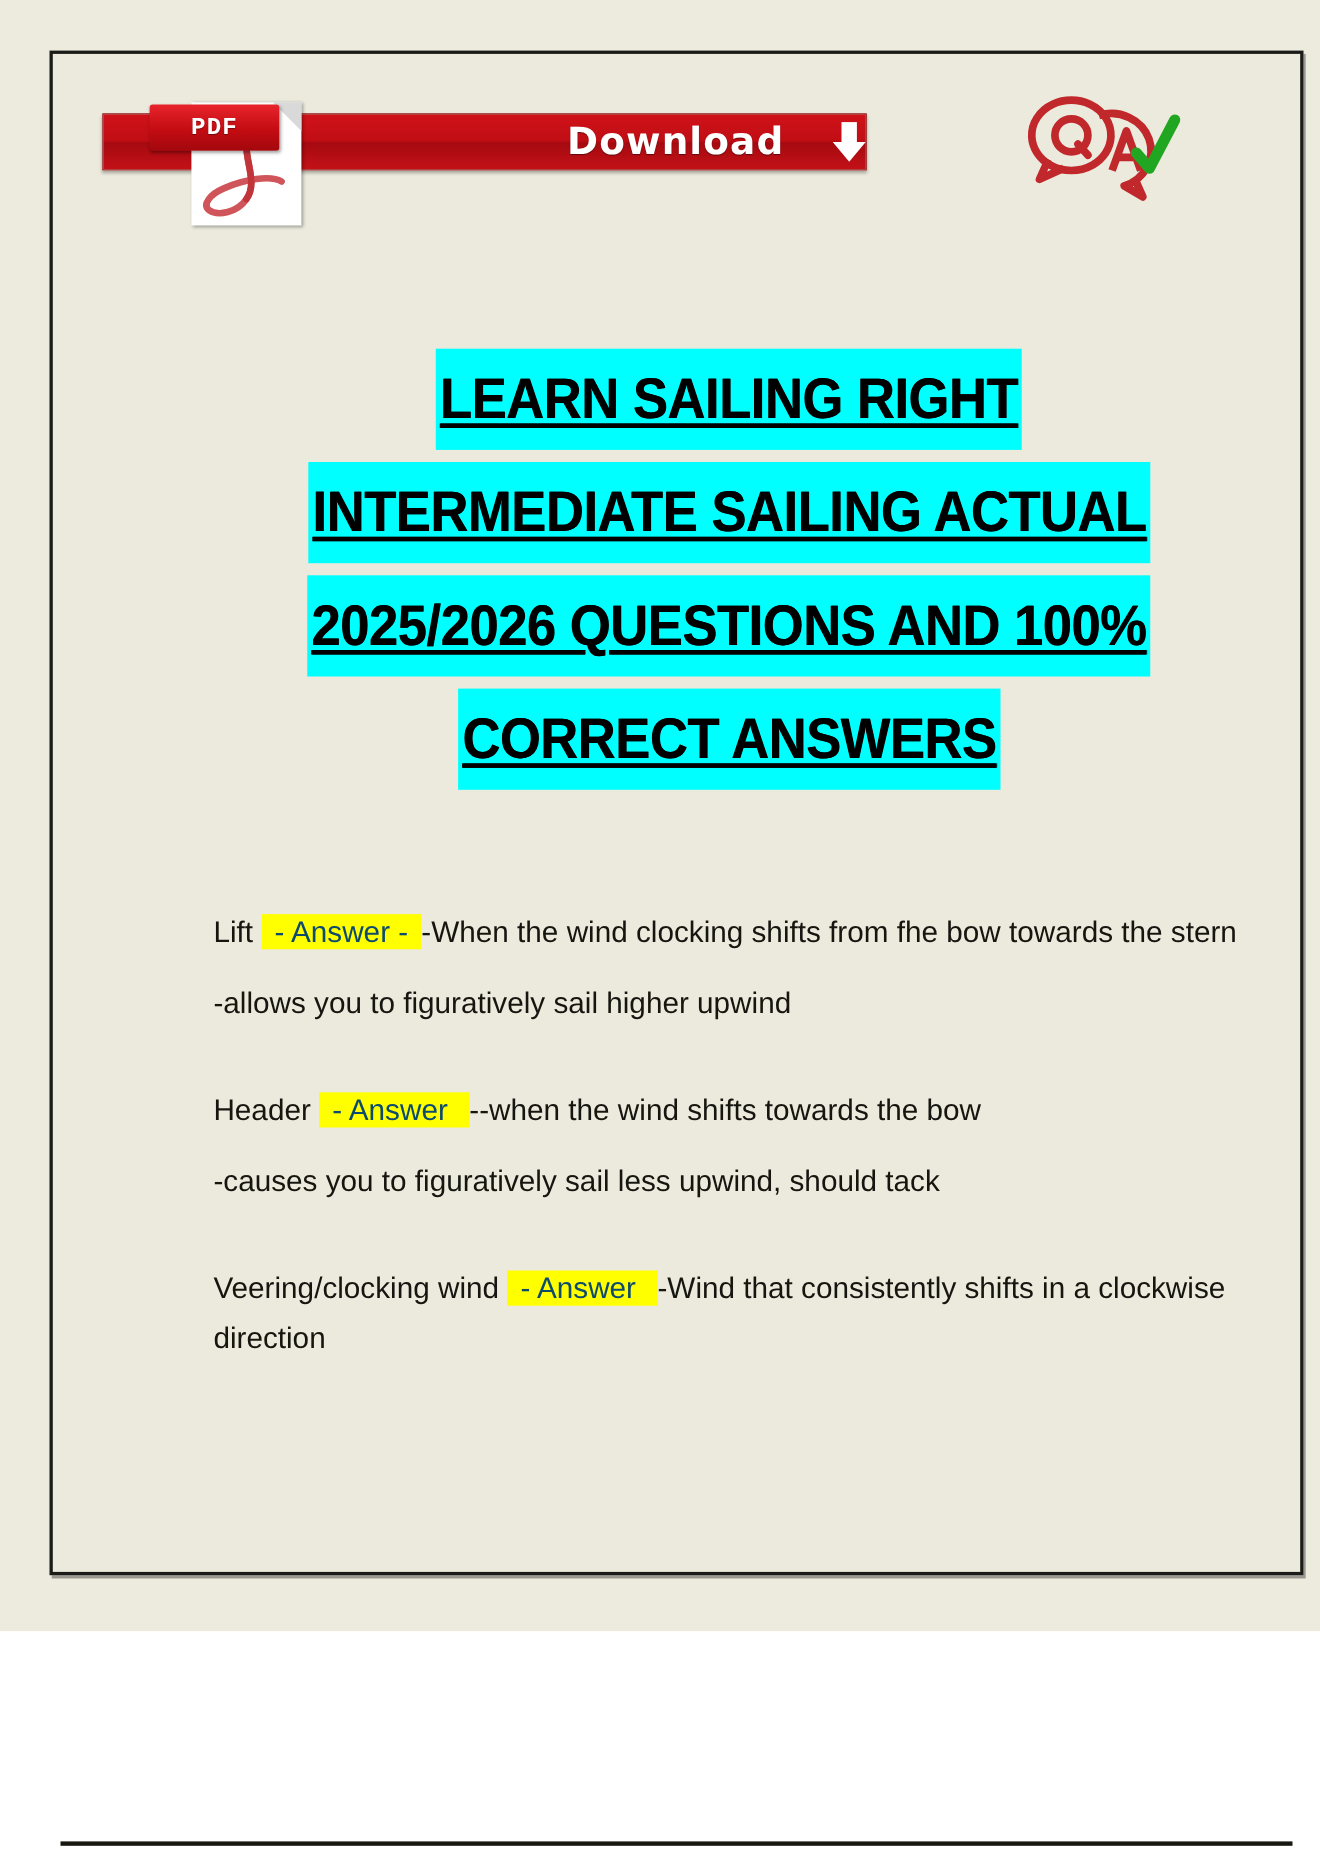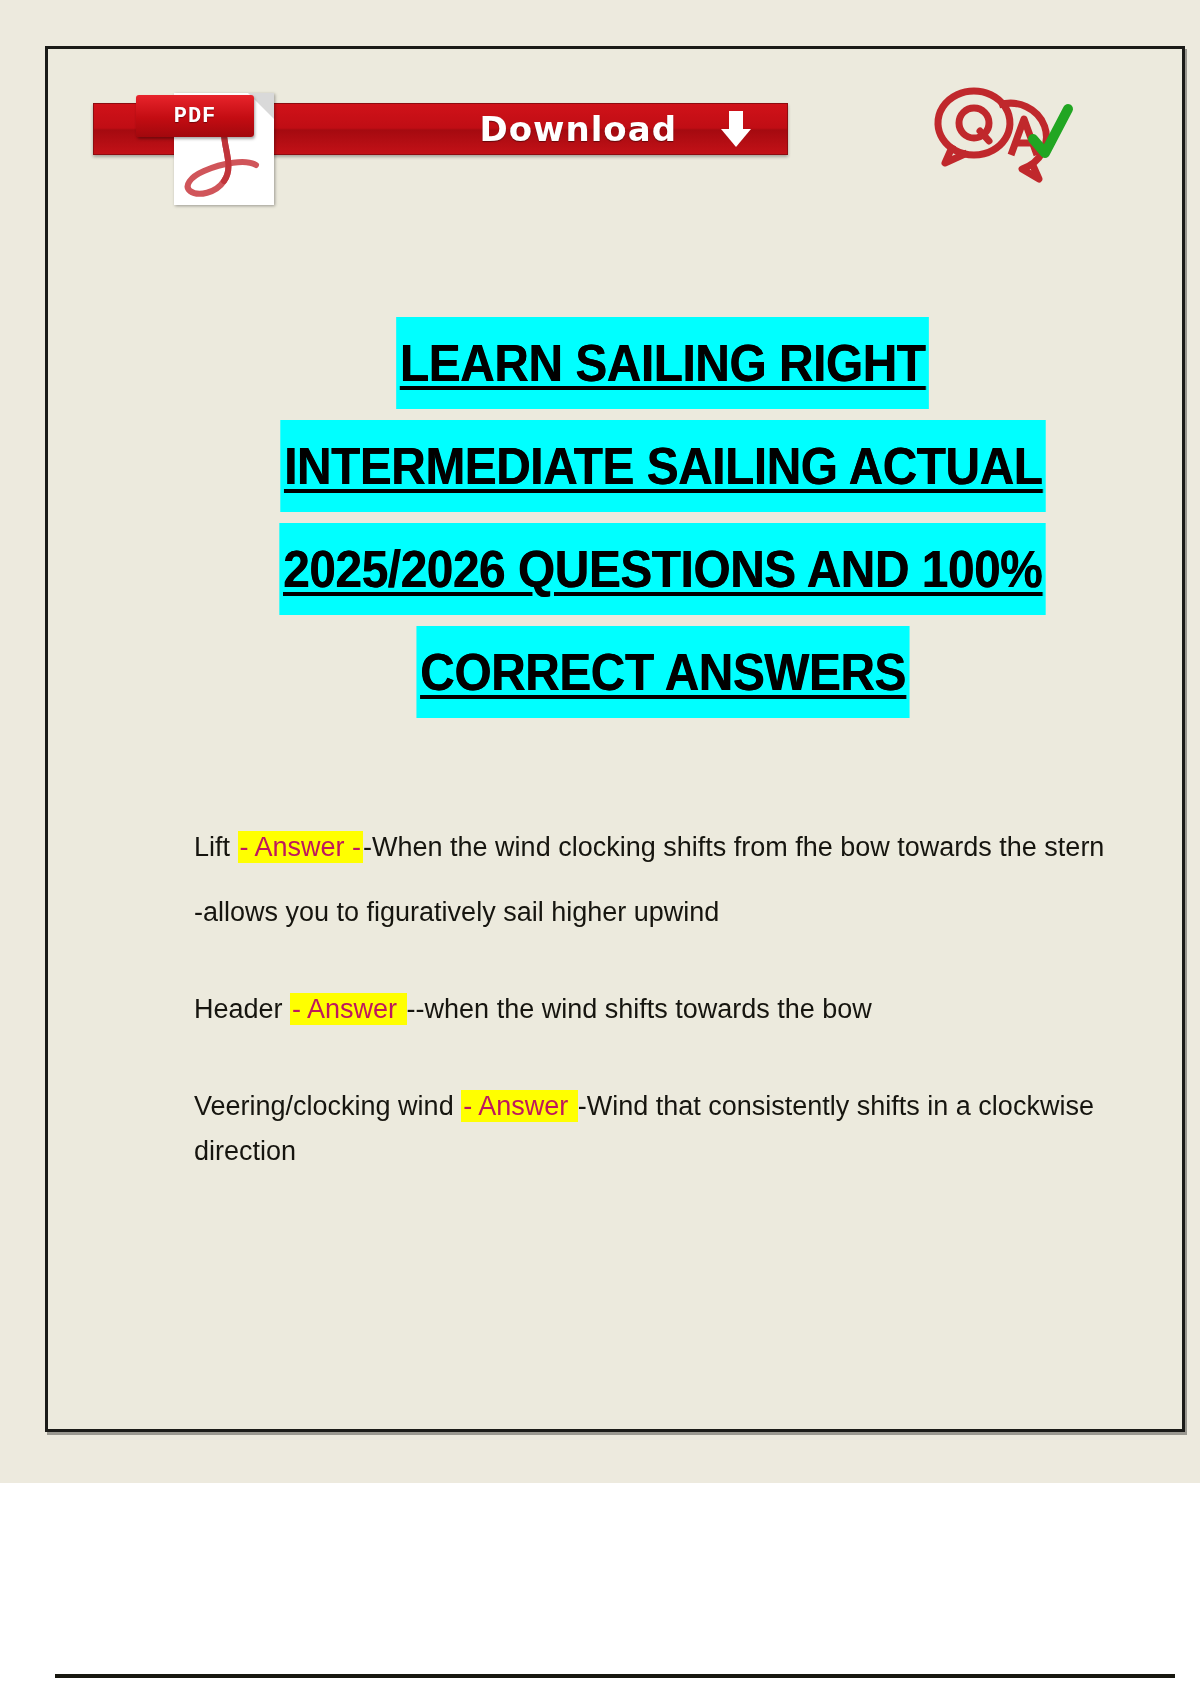--- a/index.html
+++ b/index.html
@@ -68,21 +68,20 @@
     top: 42px;
     width: 695px;
     height: 52px;
     background: linear-gradient(180deg,#d01219 0%, #c00d14 48%, #a50a10 52%, #c31117 100%);
     border: 1px solid #8d0c10;
     box-sizing: border-box;
     box-shadow: 0 2px 3px rgba(0,0,0,0.30);
     display: flex;
     align-items: center;
     justify-content: flex-end;
-    padding-right: 36px;
   }
   .download-label {
     font-family: "DejaVu Sans", sans-serif;
     font-weight: 700;
     font-size: 34px;
     letter-spacing: 1px;
     color: #ffffff;
     text-shadow: 0 1px 1px rgba(0,0,0,0.45);
     margin-right: 44px;
   }
@@ -213,22 +212,22 @@
     font-size: 27px;
     color: #16150f;
     line-height: 45px;
   }
   .qa-group { margin-bottom: 52px; }
   .qa-group:last-child { margin-bottom: 12px; }
   .qa-line { margin: 0 0 20px 0; }
   .qa-line:last-child { margin-bottom: 0; }
   .mark {
     background: #ffff00;
-    color: #be185d;
-    padding: 1px 2px;
+    color: #0c4a6e;
+    padding: 1px 12px;
   }
 </style>
 </head>
 <body>
 
 <div class="page-canvas">
 
   <div class="page-sheet">
 
     <div class="header-row">
@@ -293,20 +292,21 @@
 
     <div class="body-block">
 
       <div class="qa-group">
         <p class="qa-line"><span>Lift </span><span class="mark">- Answer -</span><span>-When the wind clocking shifts from fhe bow towards the stern</span></p>
         <p class="qa-line">-allows you to figuratively sail higher upwind</p>
       </div>
 
       <div class="qa-group">
         <p class="qa-line"><span>Header </span><span class="mark">- Answer </span><span>--when the wind shifts towards the bow</span></p>
+        <p class="qa-line">-causes you to figuratively sail less upwind, should tack</p>
       </div>
 
       <div class="qa-group">
         <p class="qa-line"><span>Veering/clocking wind </span><span class="mark">- Answer </span><span>-Wind that consistently shifts in a clockwise direction</span></p>
       </div>
 
     </div>
 
   </div>
 </div>

